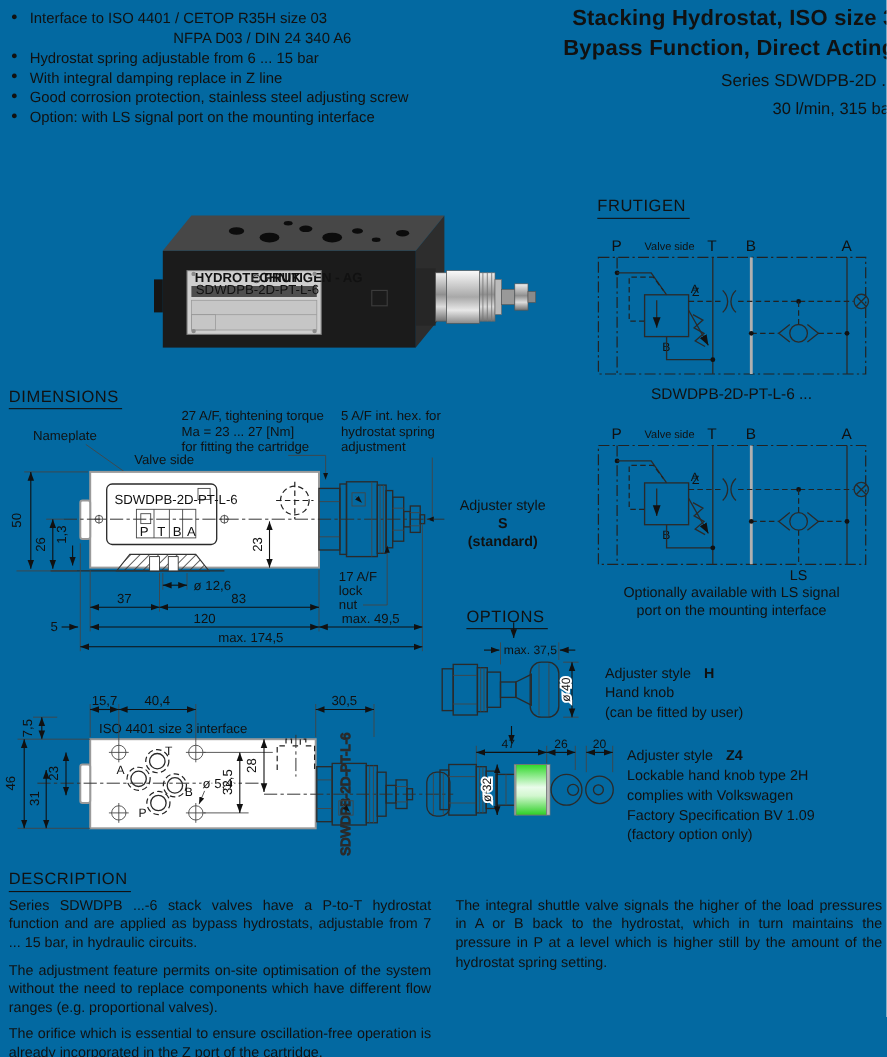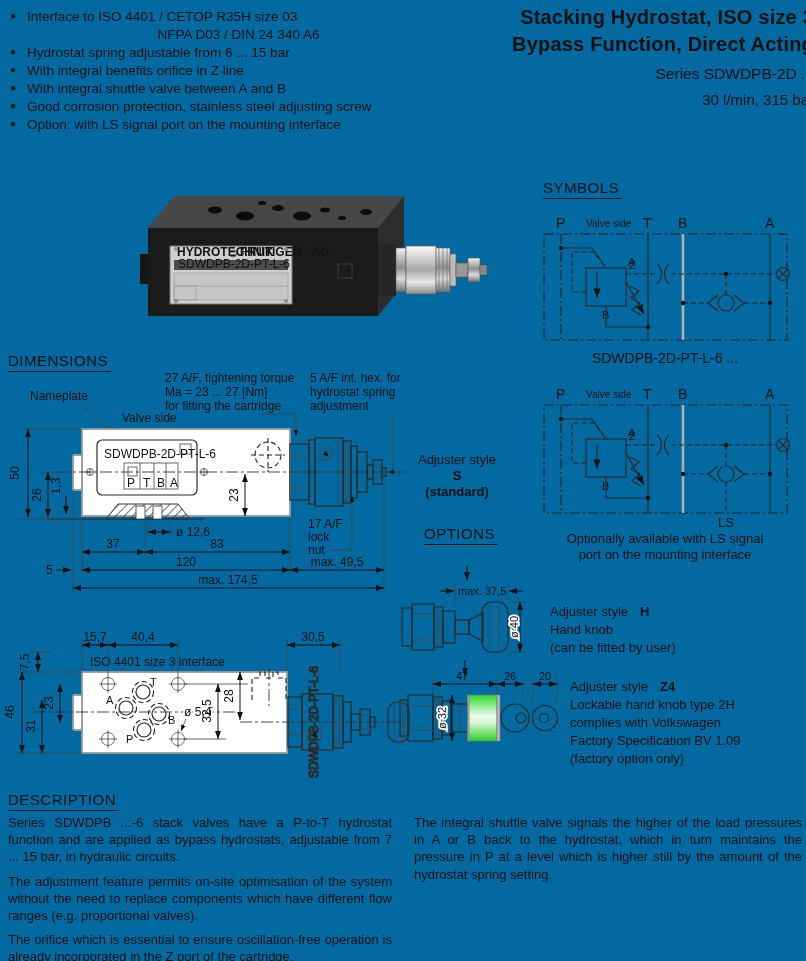--- a/index.html
+++ b/index.html
@@ -68,22 +68,21 @@
           <stop offset=".45" stop-color="#eafceb"></stop>
         <stop offset=".62" stop-color="#d2f7cf"></stop>
           <stop offset="1" stop-color="#2bcf24"></stop>
       </linearGradient>
     </defs>
   </svg>
 
   <ul class="feat" style="left:10px; top:8px; width:440px;">
     <li><span>Interface to ISO 4401 / CETOP R35H size 03</span><span class="l2">NFPA D03 / DIN 24 340  A6</span></li>
     <li><span>Hydrostat spring adjustable from 6 ... 15 bar</span></li>
-    <li><span>With integral benefits orifice in Z line</span></li>
-    <li><span>With integral shuttle valve between A and B</span></li>
+    <li><span>With integral damping replace in Z line</span></li>
     <li><span>Good corrosion protection, stainless steel adjusting screw</span></li>
     <li><span>Option:  with LS signal port on the mounting interface</span></li>
   </ul>
 
   <div class="title-blk" style="right:-8px; top:4px;">
     <div class="t-main">Stacking Hydrostat, ISO size 3</div>
     <div class="t-main">Bypass Function, Direct Acting</div>
     <div class="t-series">Series SDWDPB-2D ...</div>
     <div class="t-rating">30 l/min,  315 bar</div>
   </div>
@@ -129,21 +128,21 @@
       <line x1="319" y1="80" x2="319" y2="124" stroke="#777" stroke-width="0.8"></line>
       <line x1="323" y1="80" x2="323" y2="124" stroke="#777" stroke-width="0.8"></line>
       <line x1="327" y1="80" x2="327" y2="124" stroke="#777" stroke-width="0.8"></line>
       <rect x="330" y="86" width="6" height="32" fill="#bbb" stroke="#666" stroke-width="0.6"></rect>
       <rect x="336" y="95" width="12" height="14" fill="#999" stroke="#555" stroke-width="0.6"></rect>
       <rect x="348" y="90" width="12" height="24" fill="url(#gm)" stroke="#555" stroke-width="0.6"></rect>
       <rect x="360" y="97" width="7" height="10" fill="#8a8a8a" stroke="#555" stroke-width="0.6"></rect>
     </g>
   </svg>
 
-  <div class="sec-h" style="left:543px; top:179px;">SYMBOLS</div>
+  <div class="sec-h" style="left:543px; top:179px;">FRUTIGEN</div>
 
   <svg style="left:540px; top:210px;" width="266" height="168" viewBox="0 0 266 168">
     <g>
       <text x="16" y="18" class="t14">P</text>
       <text x="46" y="17" class="t10">Valve side</text>
       <text x="103" y="18" class="t14">T</text>
       <text x="138" y="18" class="t14">B</text>
       <text x="225" y="18" class="t14">A</text>
     </g>
     <rect x="4" y="24" width="243" height="106" class="dd"></rect>
@@ -460,21 +459,21 @@
       <text transform="rotate(-90 53 91)" x="53" y="91" class="mid">23</text>
       <line x1="185" y1="72" x2="248" y2="72" class="thin"></line>
       <line x1="185" y1="127" x2="226" y2="127" class="thin"></line>
       <line x1="240" y1="60" x2="240" y2="108" class="dim" marker-start="url(#arr)" marker-end="url(#arr)"></line>
       <text transform="rotate(-90 233 84)" x="233" y="84" class="mid">28</text>
       <line x1="218" y1="72" x2="218" y2="127" class="dim" marker-start="url(#arr)" marker-end="url(#arr)"></line>
       <text transform="rotate(-90 211 99)" x="211" y="99" class="mid">32,5</text>
     </g>
   </svg>
 
-  <div class="sec-h" style="left:424px; top:525px;">OPTIONS</div>
+  <div class="sec-h" style="left:424px; top:552px;">OPTIONS</div>
 
   <svg style="left:398px; top:538px;" width="408" height="236" viewBox="0 0 408 236">
     <line x1="69" y1="28" x2="69" y2="42" class="dim" marker-end="url(#arr)"></line>
 
     <g>
       <line x1="57" y1="46" x2="57" y2="66" class="thin"></line>
       <line x1="110" y1="46" x2="110" y2="62" class="thin"></line>
       <line x1="42" y1="53" x2="56" y2="53" class="dim" marker-end="url(#arr)"></line>
       <line x1="125" y1="53" x2="111" y2="53" class="dim" marker-end="url(#arr)"></line>
       <text x="60" y="57" class="t11">max. 37,5</text>

